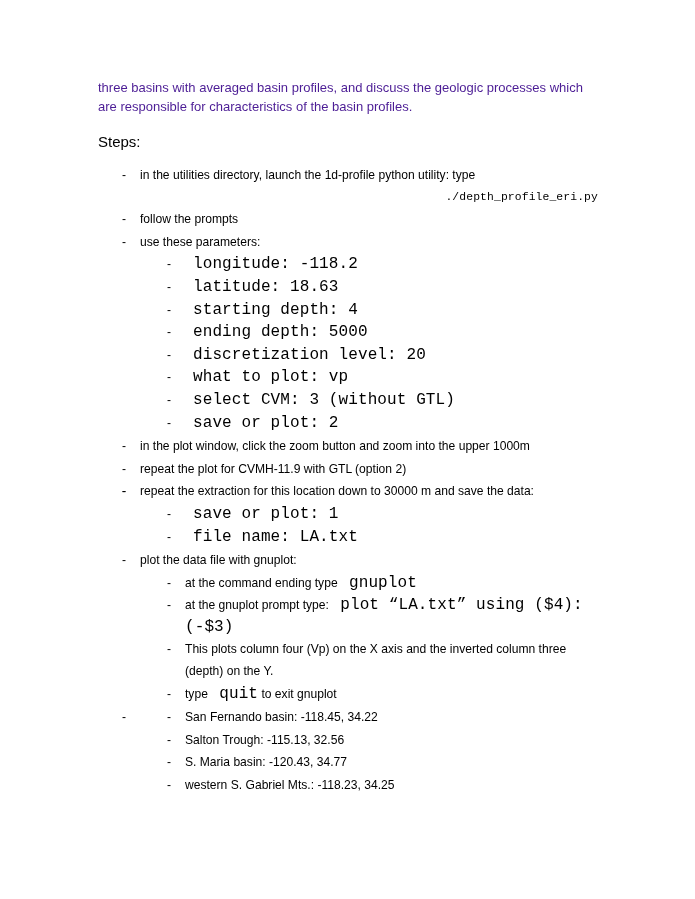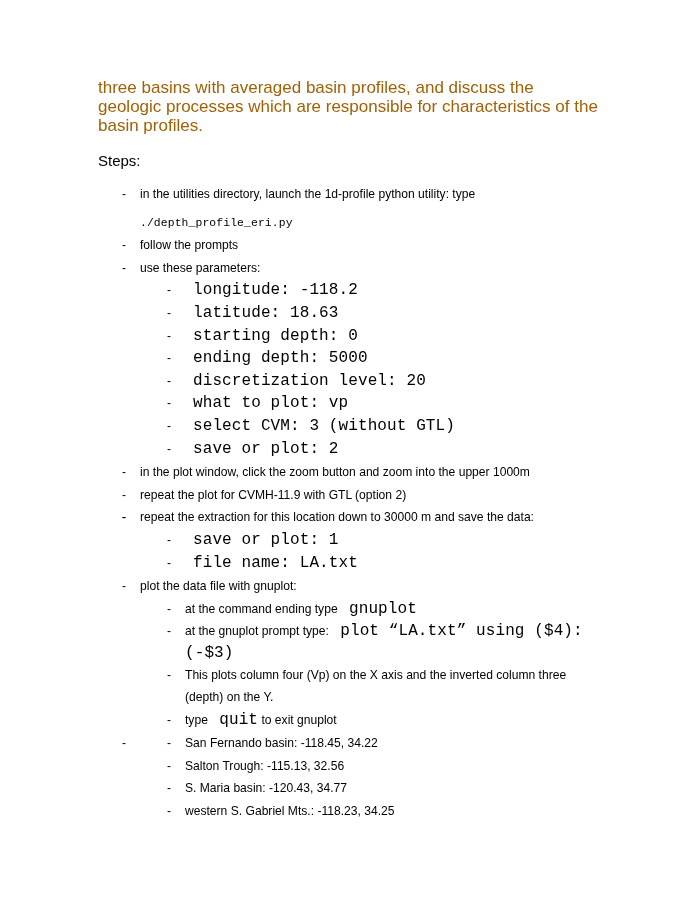--- a/index.html
+++ b/index.html
@@ -23,24 +23,24 @@
     height: 899px;
     background: #ffffff;
   }
   .content {
     position: absolute;
     left: 98px;
     top: 78px;
     width: 500px;
   }
   .para {
-    font-size: 17px;
+    font-size: 13px;
     line-height: 19px;
     margin: 0 0 16px 0;
-    color: #a16207;
+    color: #4c1d95;
   }
   .steps-label {
     font-size: 15px;
     line-height: 19px;
     margin: 0 0 14px 0;
   }
   ul.lvl1 {
     list-style: none;
     margin: 0;
     padding: 0;
@@ -77,22 +77,23 @@
   .mono {
     font-family: "Liberation Mono", monospace;
     font-size: 16px;
     letter-spacing: 0.1px;
     margin-left: 8px;
   }
   .mono-block {
     font-family: "Liberation Mono", monospace;
     font-size: 11.4px;
     display: block;
-    margin-top: 8px;
+    margin-top: 1px;
     letter-spacing: 0.1px;
+    text-align: right;
   }
   .txt {
     font-family: "Liberation Sans", sans-serif;
   }
 </style>
 </head>
 <body>
 
 <div class="page">
   <div class="content">
@@ -121,21 +122,21 @@
           <li>
             <span class="dash">-</span>
             <span class="mono">longitude: -118.2</span>
           </li>
           <li>
             <span class="dash">-</span>
             <span class="mono">latitude: 18.63</span>
           </li>
           <li>
             <span class="dash">-</span>
-            <span class="mono">starting depth: 0</span>
+            <span class="mono">starting depth: 4</span>
           </li>
           <li>
             <span class="dash">-</span>
             <span class="mono">ending depth: 5000</span>
           </li>
           <li>
             <span class="dash">-</span>
             <span class="mono">discretization level: 20</span>
           </li>
           <li>

